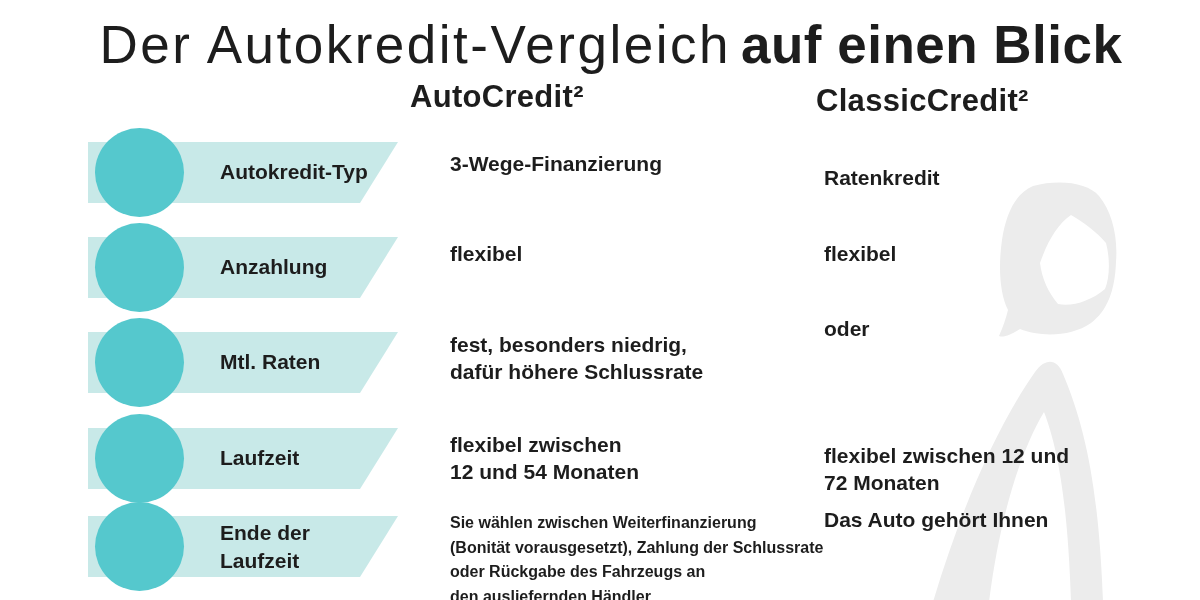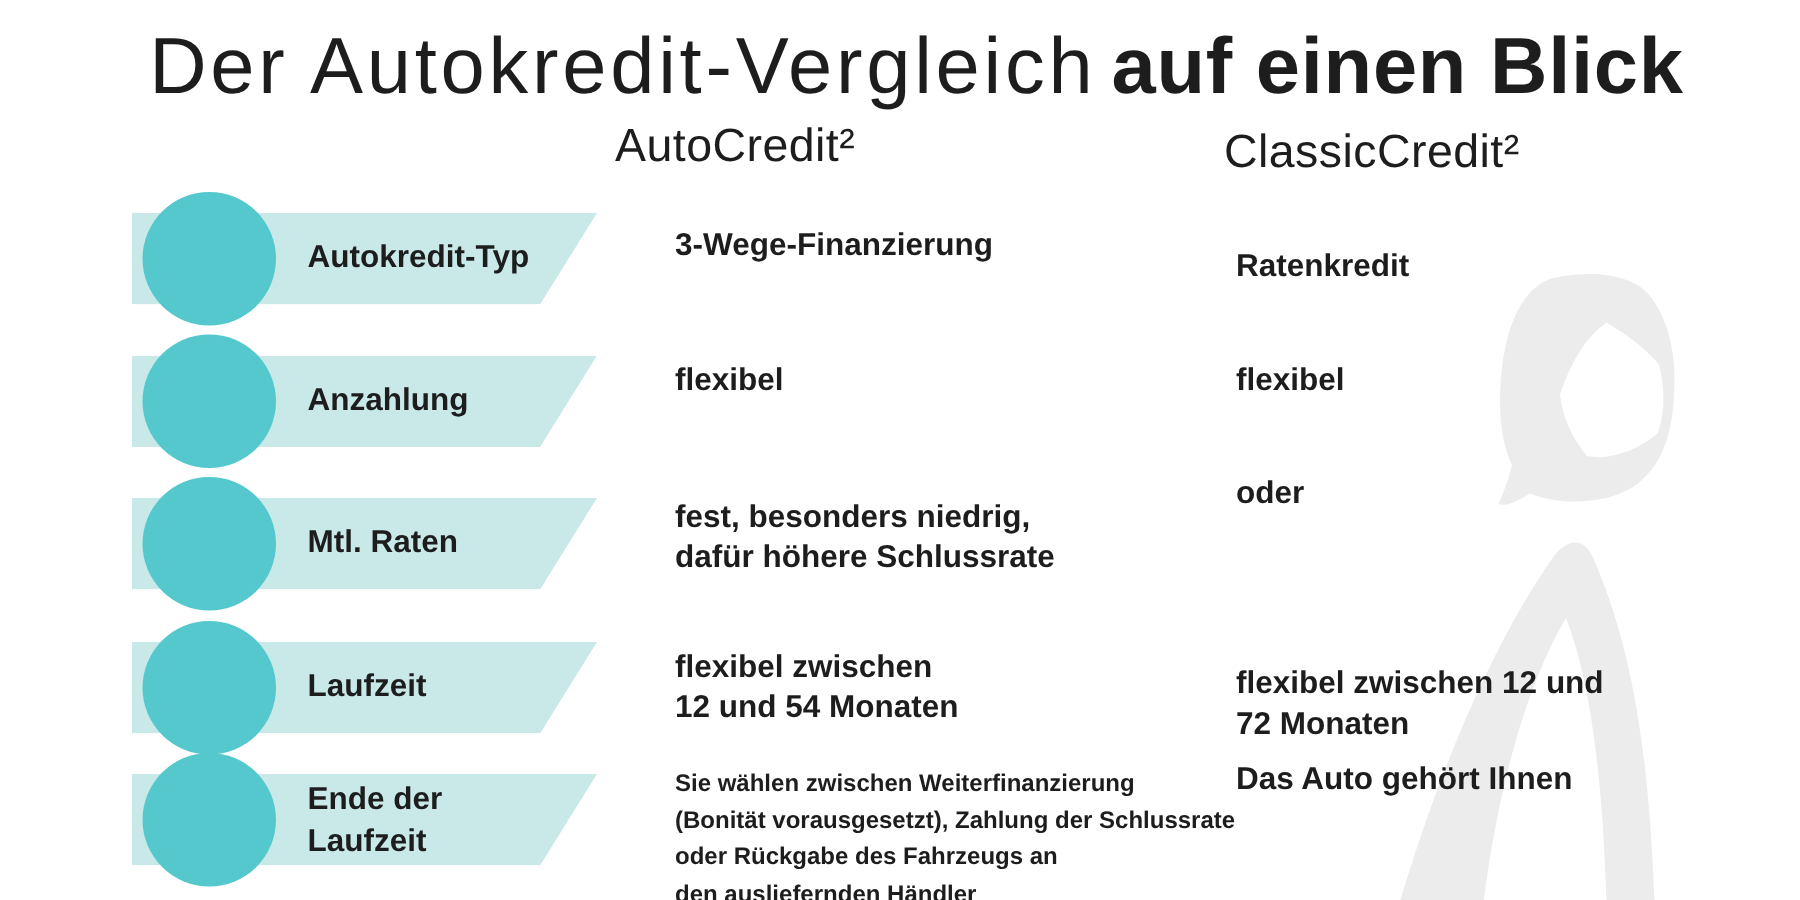--- a/index.html
+++ b/index.html
@@ -9,28 +9,28 @@
   }
   .abs{position:absolute;}
   
   #watermark{position:absolute;top:0;left:0;z-index:0;}
   
   .title{top:0;left:0;width:1200px;text-align:center;font-size:40px;
          padding-top:3px;white-space:nowrap;z-index:2;}
   .t-reg{font-weight:400;letter-spacing:2.5px;}
   .t-bold{font-weight:700;letter-spacing:0.5px;margin-left:10px;}
   
-  .col-header{font-weight:400;font-size:31px;z-index:2;letter-spacing:0.3px;}
+  .col-header{font-weight:700;font-size:31px;z-index:2;letter-spacing:0.3px;}
   .col-header.ac{left:410px;top:79px;}
   .col-header.cc{left:816px;top:83px;}
   
   .banner{left:88px;width:310px;height:61px;background:#c8e9e8;z-index:1;
           clip-path:polygon(0 0,100% 0,calc(100% - 38px) 100%,0 100%);}
   .circle{left:95px;width:89px;height:89px;border-radius:50%;background:#55c8cd;z-index:2;}
-  .row-label{left:205px;width:185px;font-weight:700;font-size:21px;line-height:28px;
+  .row-label{left:220px;width:185px;font-weight:700;font-size:21px;line-height:28px;
              white-space:pre-line;z-index:3;}
   
   .cell{font-weight:700;font-size:21px;line-height:27px;white-space:pre-line;z-index:2;}
   .cell.small{font-size:16px;line-height:24.5px;}
   .col-ac{left:422px;margin-left:28px;}
   .col-cc{left:824px;}
 </style>
 </head>
 <body>
 

